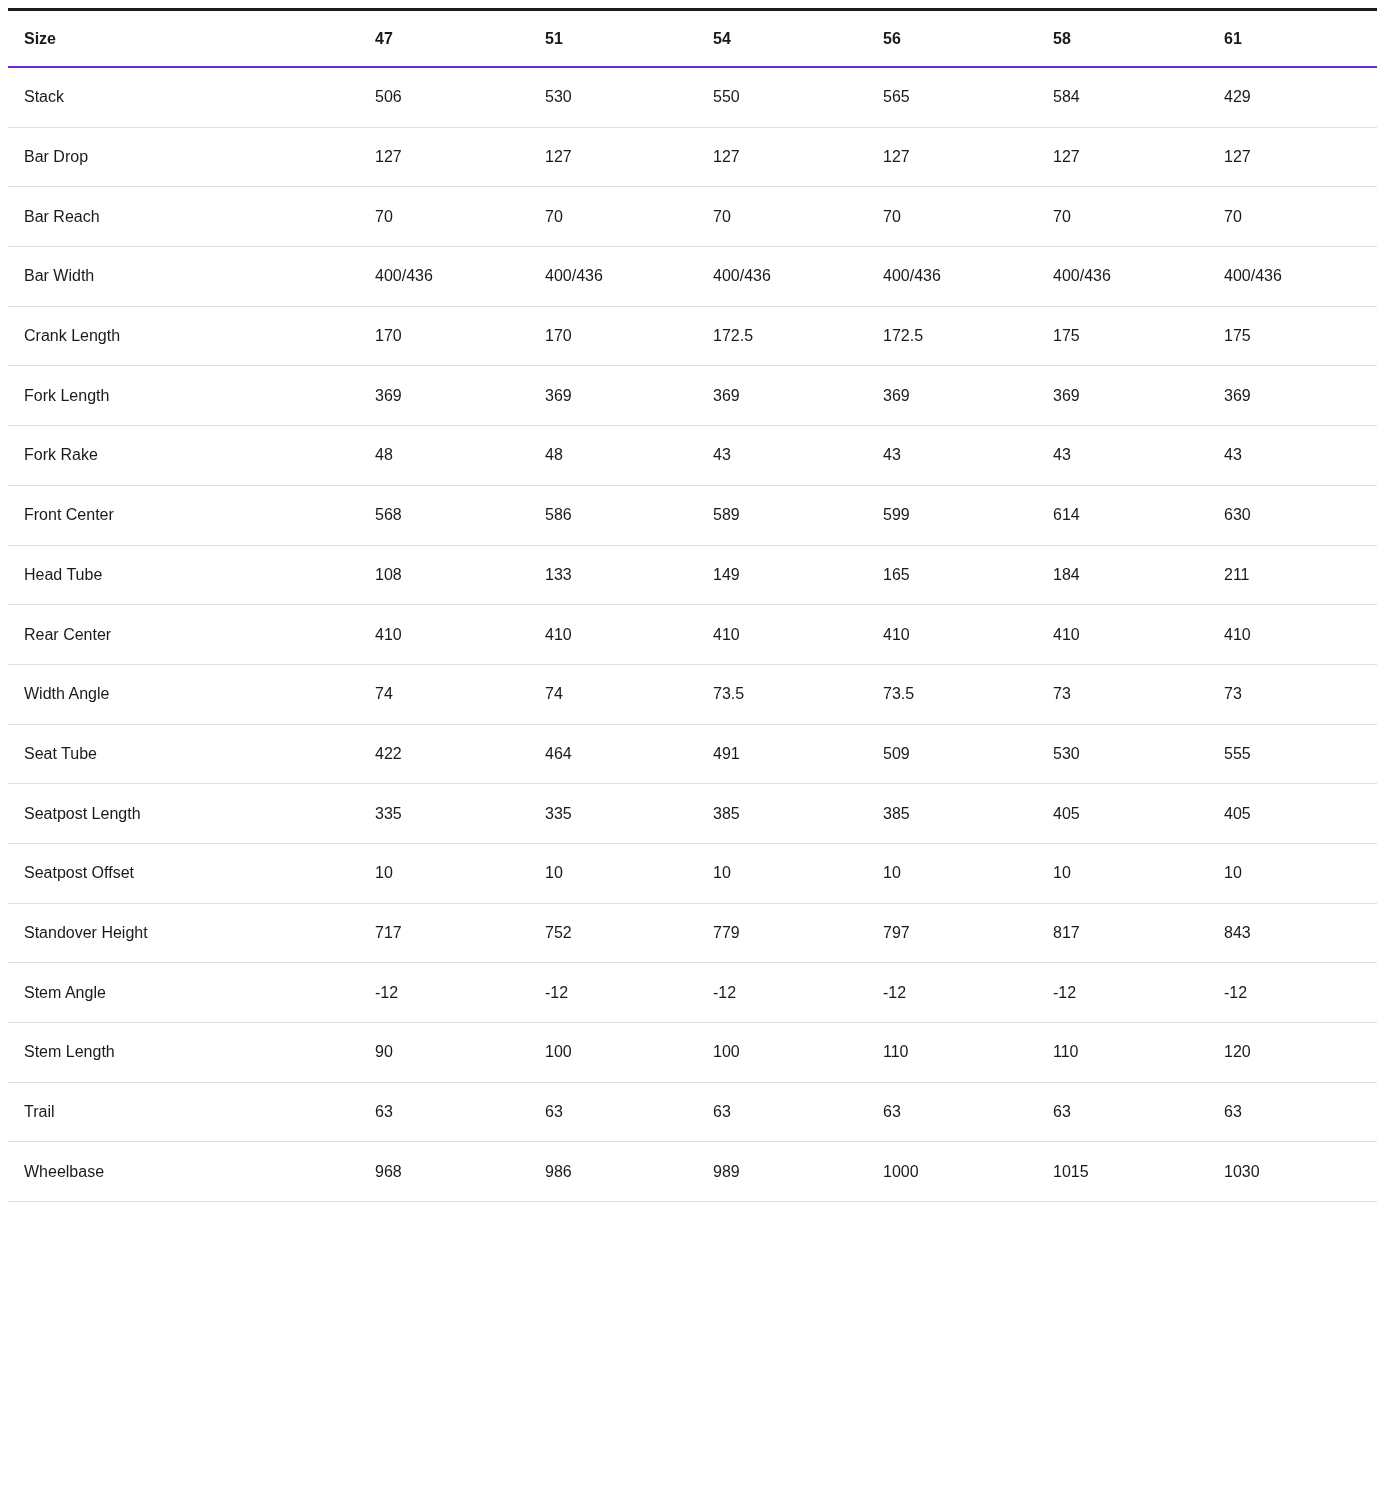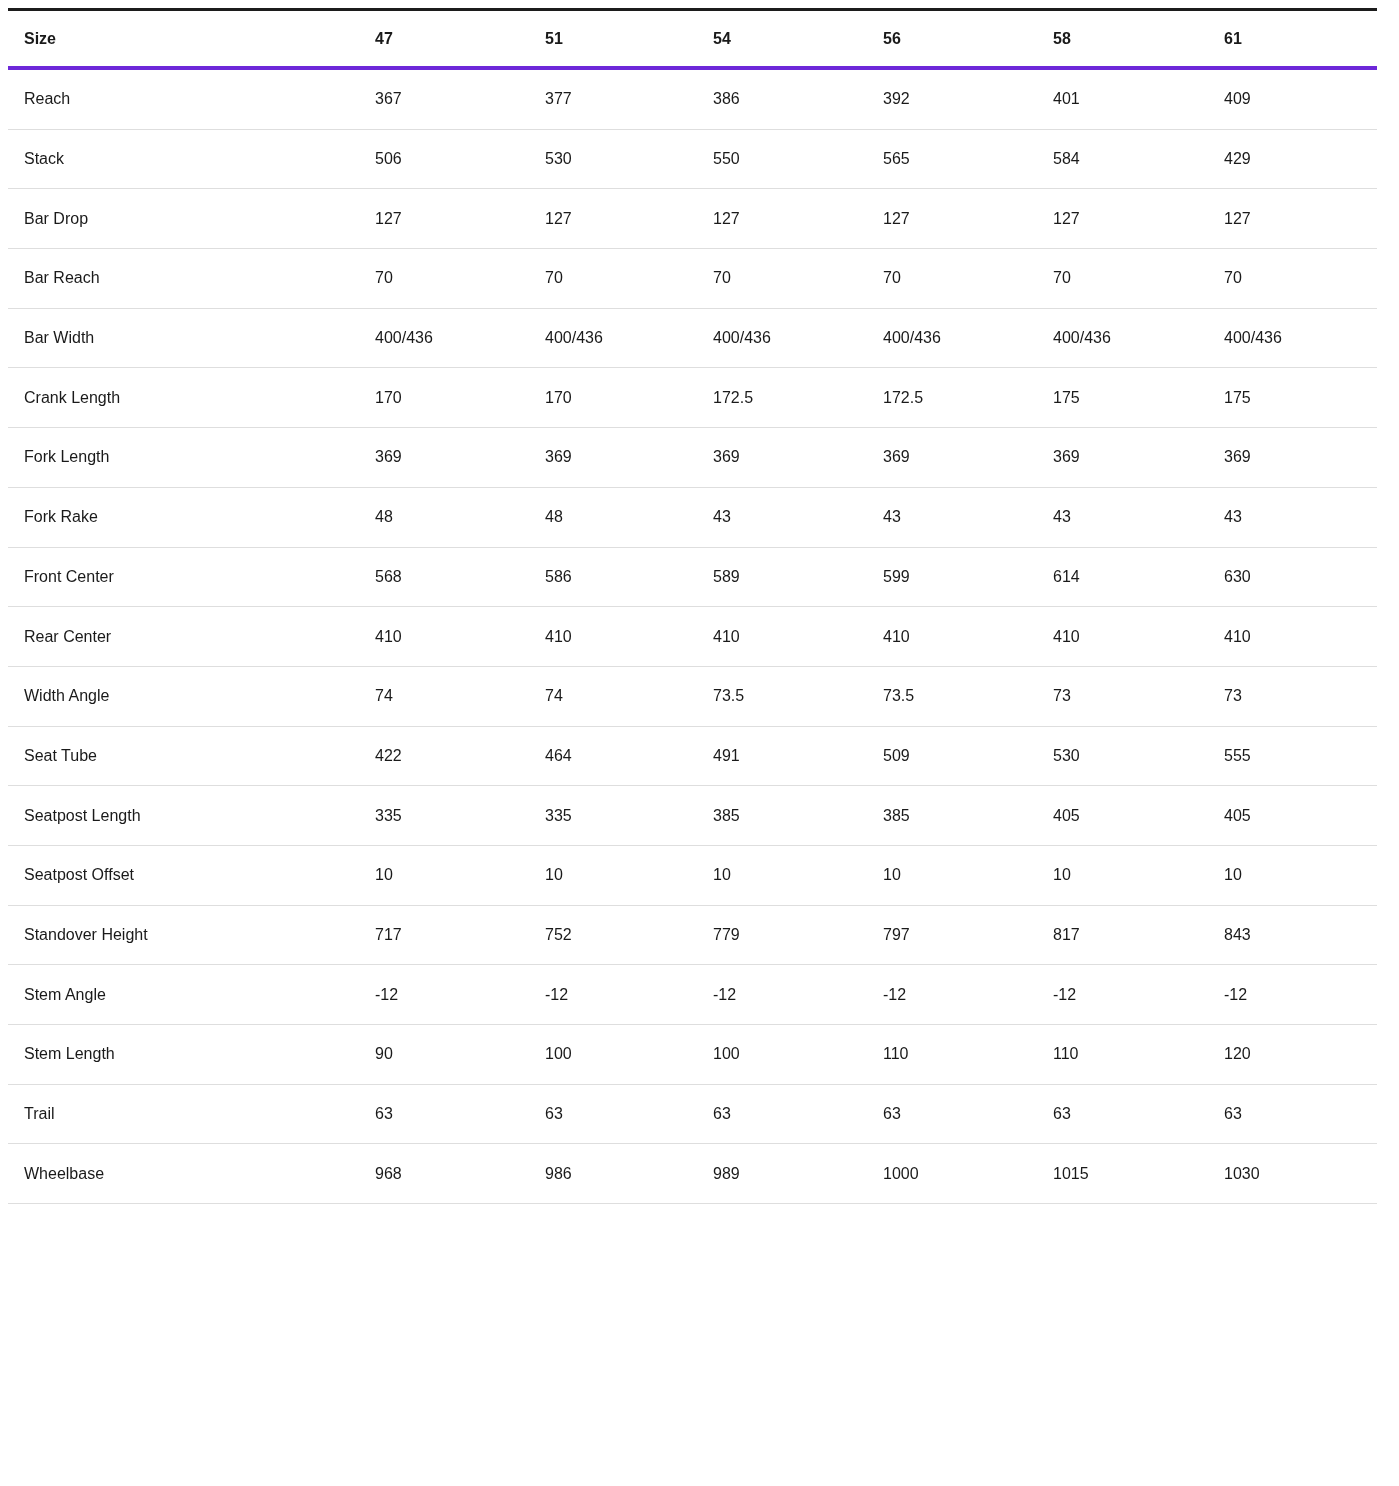--- a/index.html
+++ b/index.html
@@ -27,21 +27,21 @@
     vertical-align: middle;
     font-size: 16px;
     color: #1a1a1a;
     padding: 0;
     height: 58.7px;
     white-space: nowrap;
     overflow: hidden;
   }
   table.geometry thead th {
     font-weight: 700;
-    border-bottom: 4px solid #6d28d9;
+    border-bottom: 2px solid #6d28d9;
     height: 55px;
   }
   table.geometry tbody td {
     font-weight: 400;
     border-bottom: 1px solid #dedede;
   }
   table.geometry .label-cell {
     padding-left: 16px;
   }
 </style>
@@ -65,29 +65,20 @@
         <th>47</th>
         <th>51</th>
         <th>54</th>
         <th>56</th>
         <th>58</th>
         <th>61</th>
       </tr>
     </thead>
     <tbody>
         <tr>
-          <td class="label-cell">Reach</td>
-          <td>367</td>
-          <td>377</td>
-          <td>386</td>
-          <td>392</td>
-          <td>401</td>
-          <td>409</td>
-        </tr>
-        <tr>
           <td class="label-cell">Stack</td>
           <td>506</td>
           <td>530</td>
           <td>550</td>
           <td>565</td>
           <td>584</td>
           <td>429</td>
         </tr>
         <tr>
           <td class="label-cell">Bar Drop</td>
@@ -146,20 +137,29 @@
         <tr>
           <td class="label-cell">Front Center</td>
           <td>568</td>
           <td>586</td>
           <td>589</td>
           <td>599</td>
           <td>614</td>
           <td>630</td>
         </tr>
         <tr>
+          <td class="label-cell">Head Tube</td>
+          <td>108</td>
+          <td>133</td>
+          <td>149</td>
+          <td>165</td>
+          <td>184</td>
+          <td>211</td>
+        </tr>
+        <tr>
           <td class="label-cell">Rear Center</td>
           <td>410</td>
           <td>410</td>
           <td>410</td>
           <td>410</td>
           <td>410</td>
           <td>410</td>
         </tr>
         <tr>
           <td class="label-cell">Width Angle</td>

